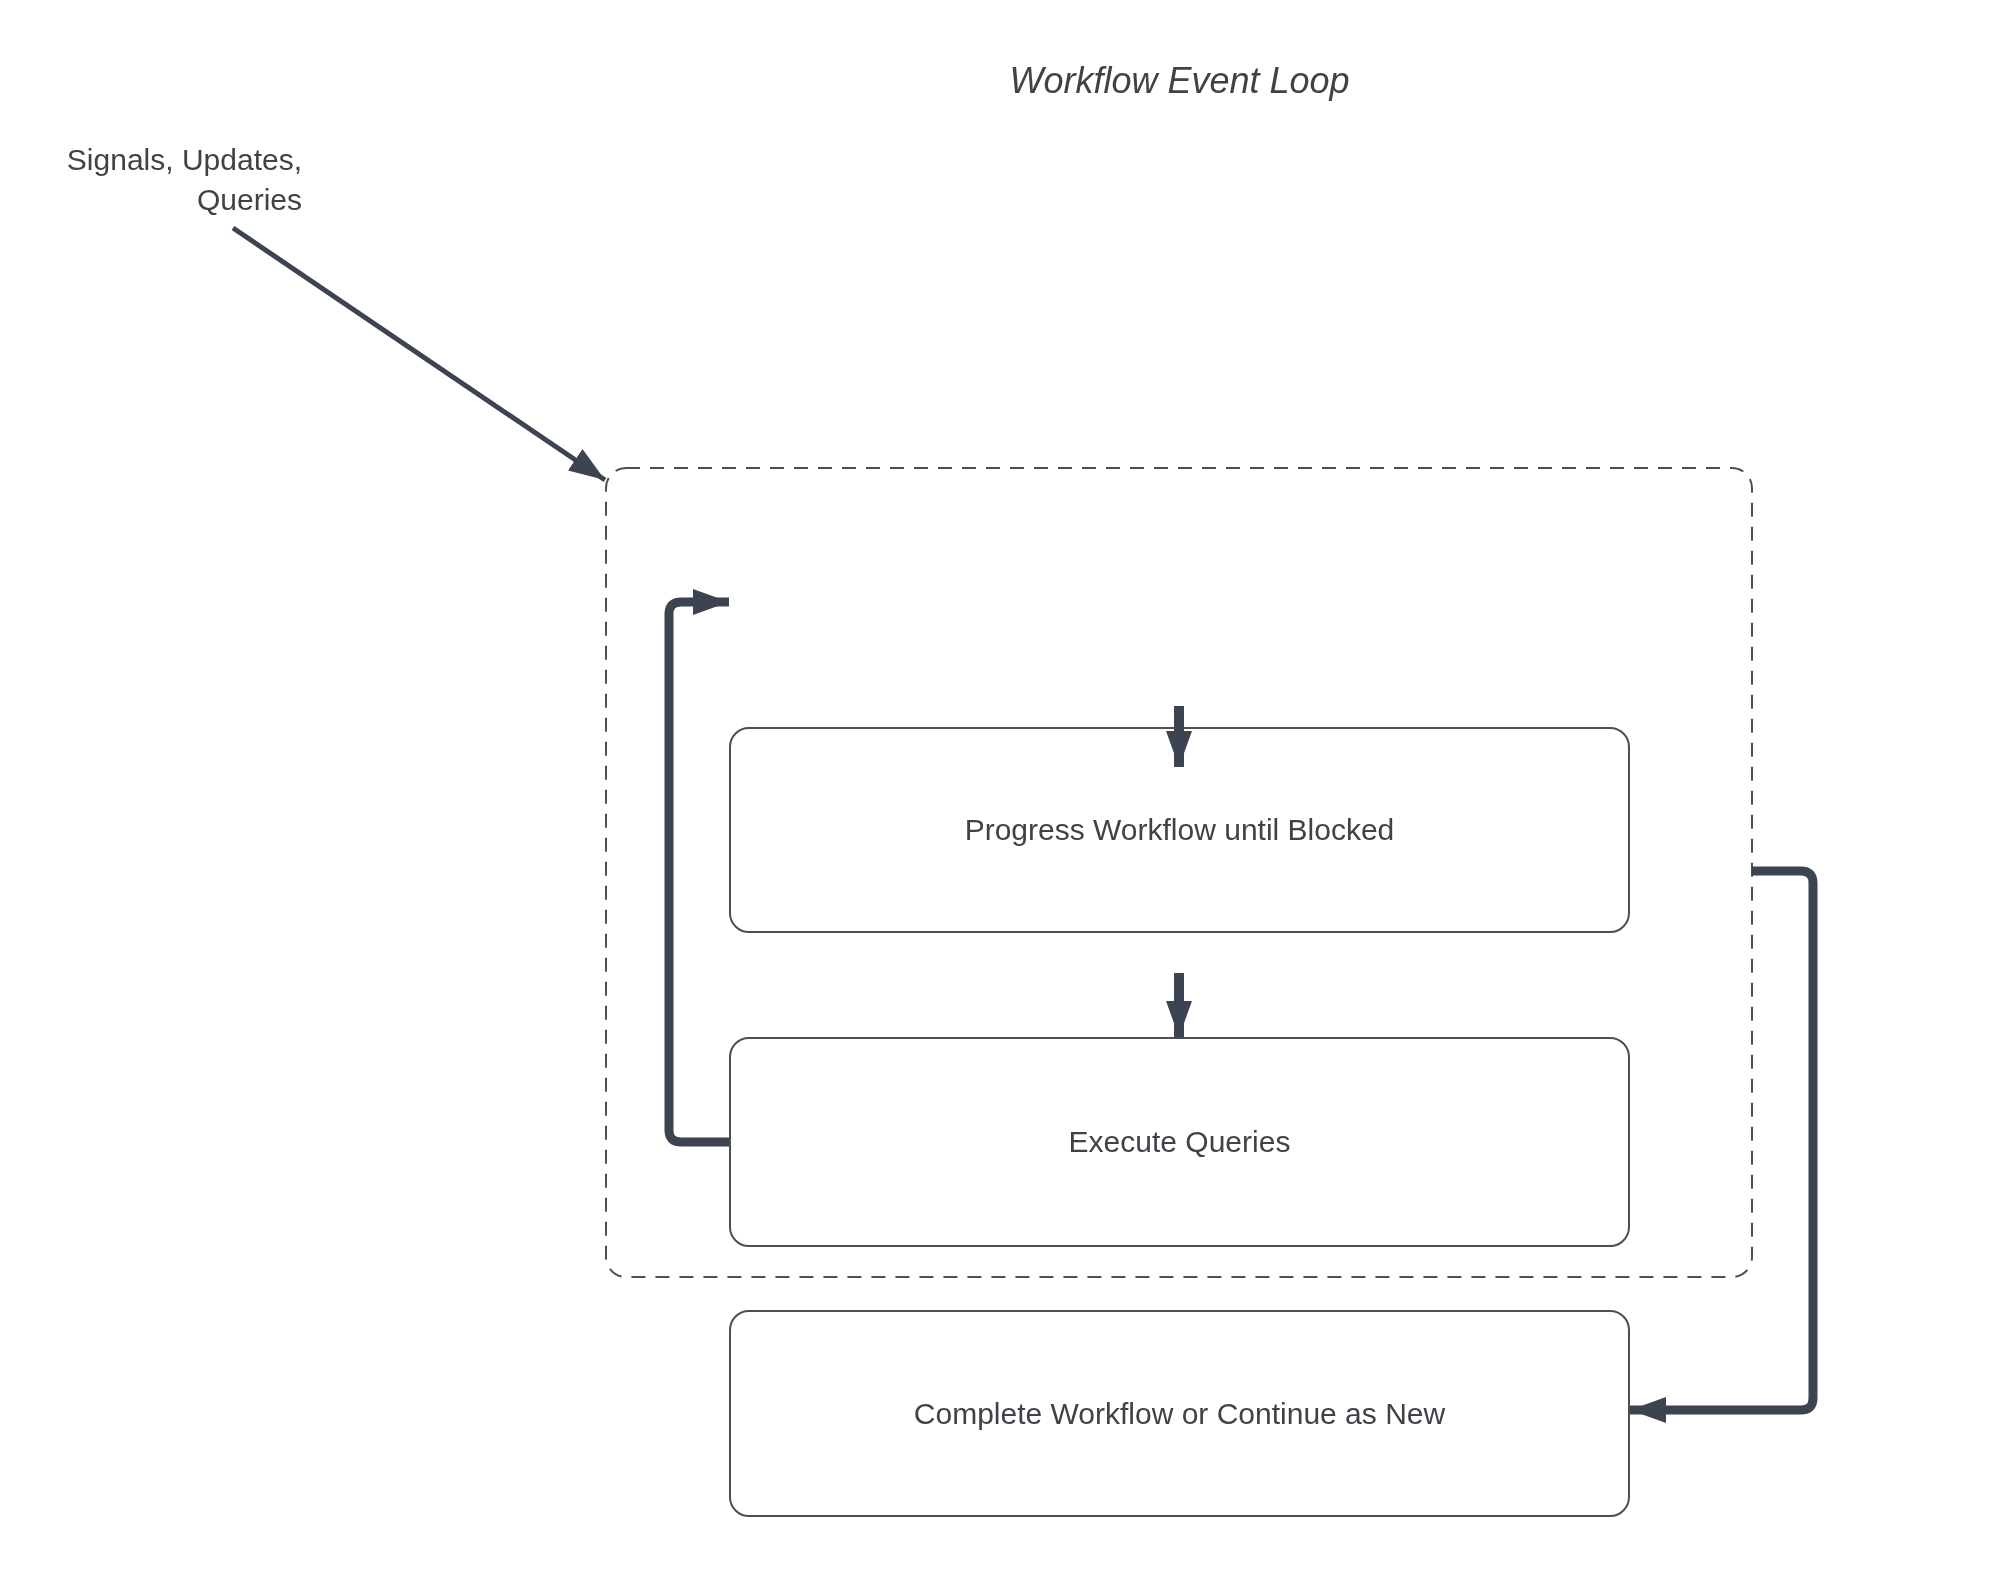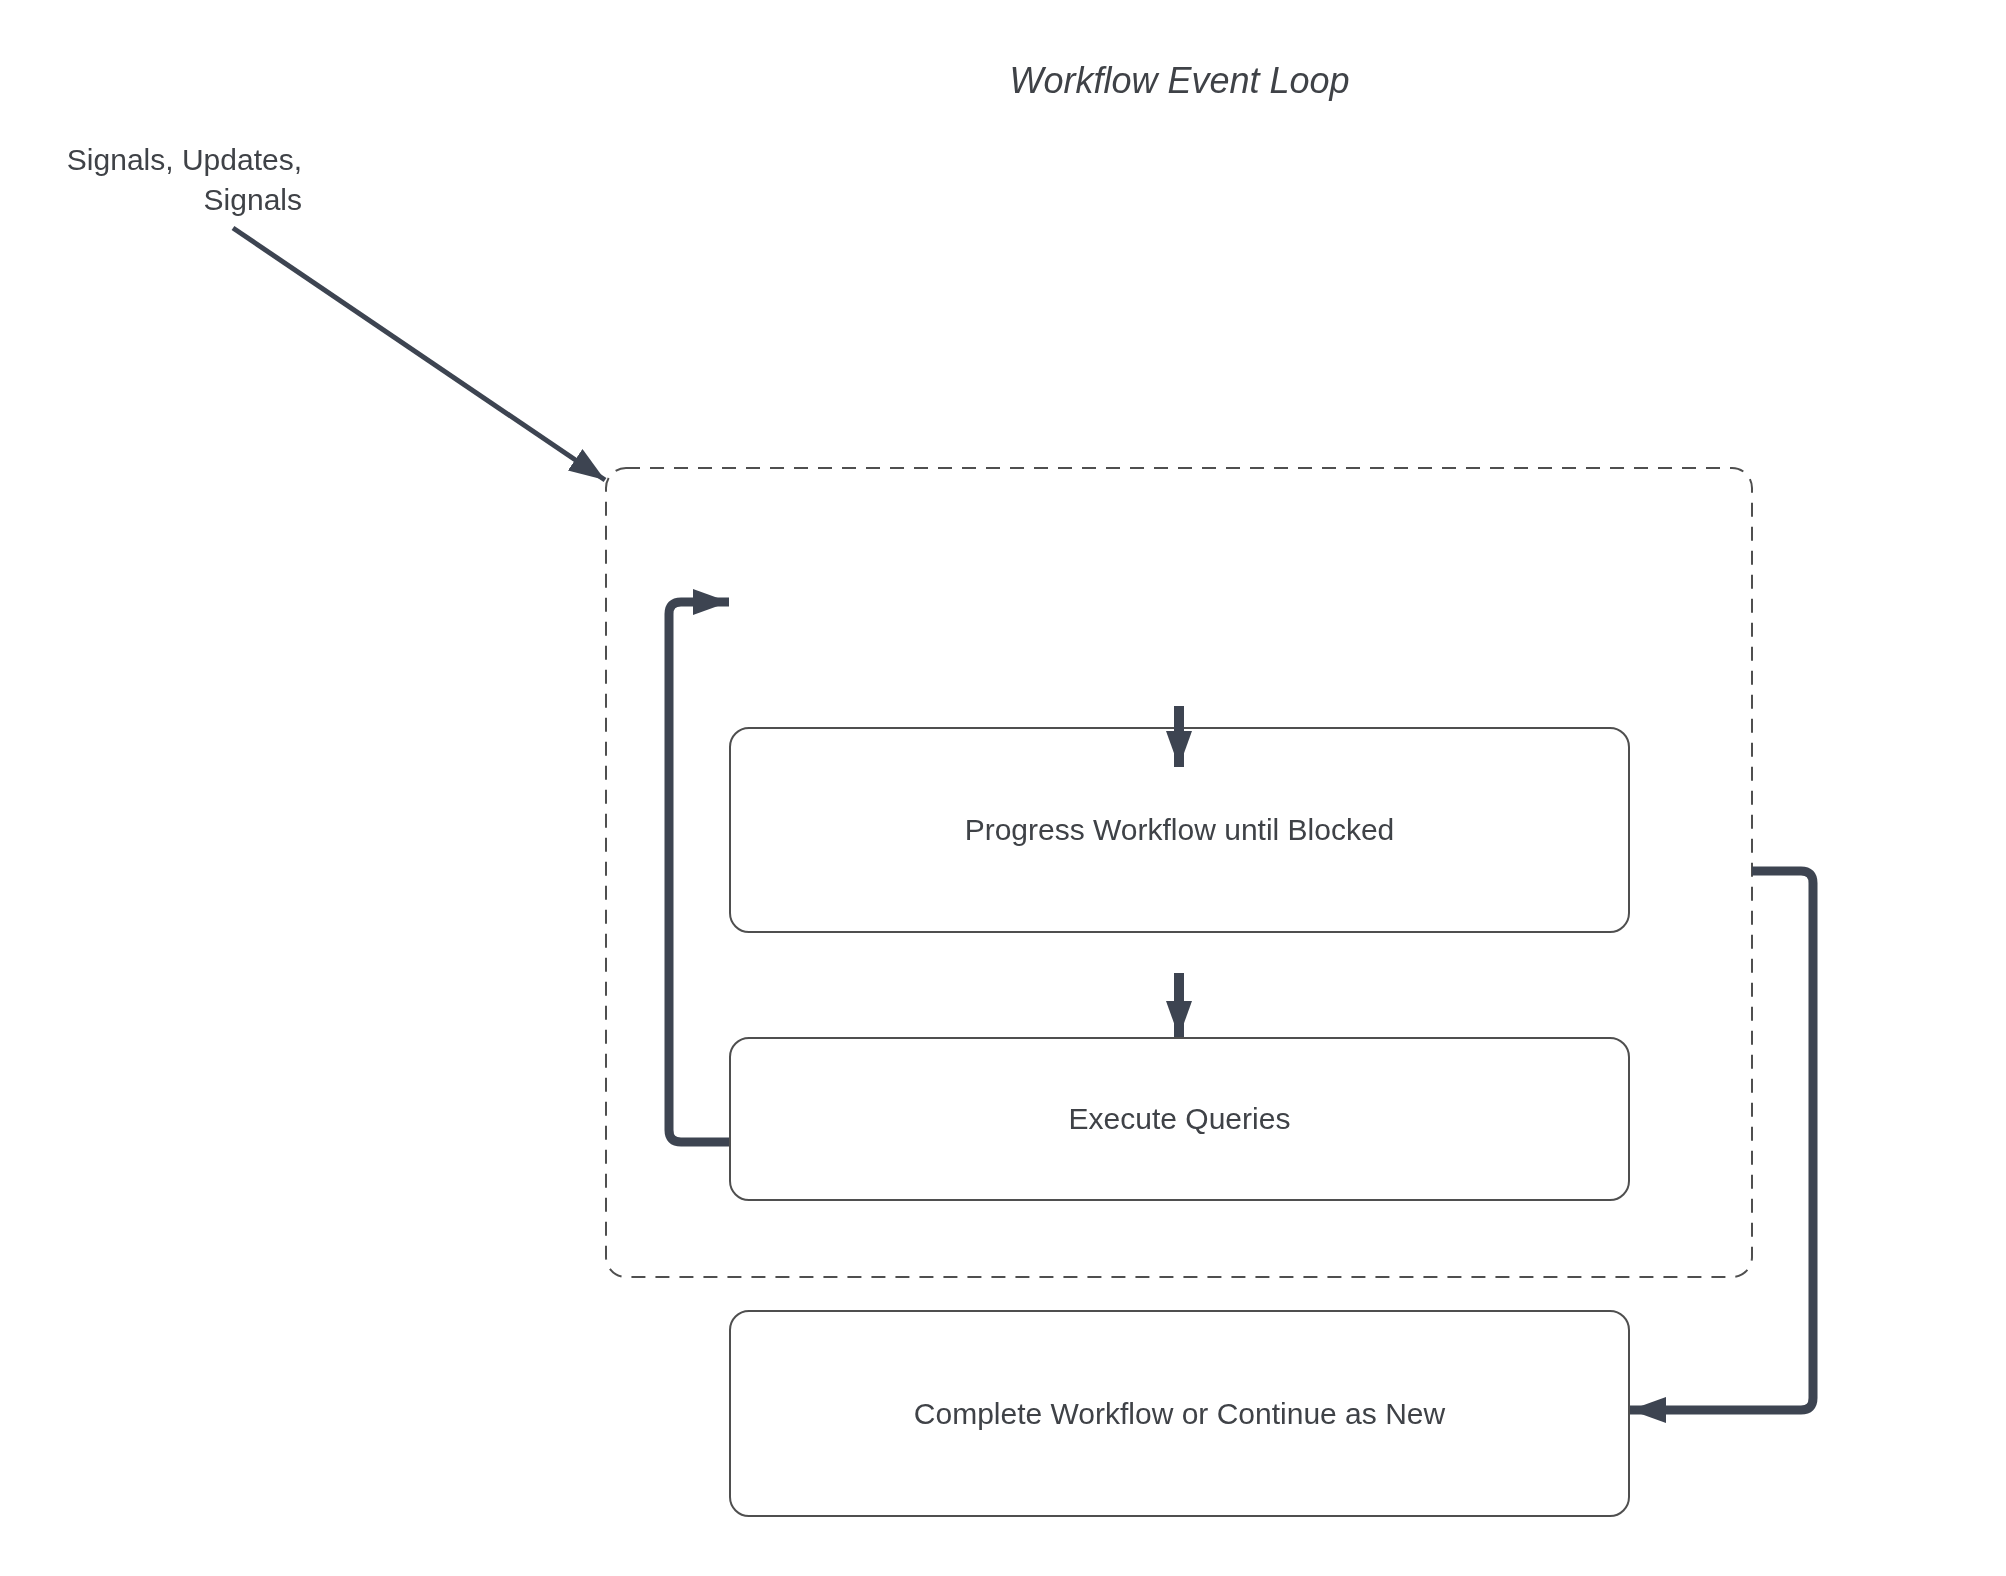--- a/index.html
+++ b/index.html
@@ -42,21 +42,21 @@
     background:var(--background);
     display:flex;align-items:center;justify-content:center;
     font-size:30px;
     color:var(--text);
     text-align:center;
     padding:0 30px;
   }
   #node-initialize       {top:230px;height:207px;}
   #node-progress-signals {top:498px;height:208px;}
   #node-progress-workflow{top:727px;height:206px;}
-  #node-execute-queries  {top:1037px;height:164px;}
+  #node-execute-queries  {top:1037px;height:210px;}
   #node-complete         {top:1310px;height:207px;}
   .arrows-layer{
     position:absolute;left:0;top:0;width:2006px;height:1576px;
     pointer-events:none;
   }
   .edge{fill:none;stroke:var(--arrow);}
   .edge-thin {stroke-width:5px;}
   .edge-mid  {stroke-width:10px;}
   .edge-thick{stroke-width:9px;}
   .dashed-container{
@@ -69,21 +69,21 @@
 </style>
 </head>
 <body>
 
 <div class="canvas">
 
   <div class="diagram-title">Workflow Event Loop</div>
 
   <div class="input-label">
     <div>Signals, Updates,</div>
-    <div>Signals</div>
+    <div>Queries</div>
   </div>
 
 
 
   <div class="node" id="node-progress-workflow">
     <span>Progress Workflow until Blocked</span>
   </div>
 
   <div class="node" id="node-execute-queries">
     <span>Execute Queries</span>

